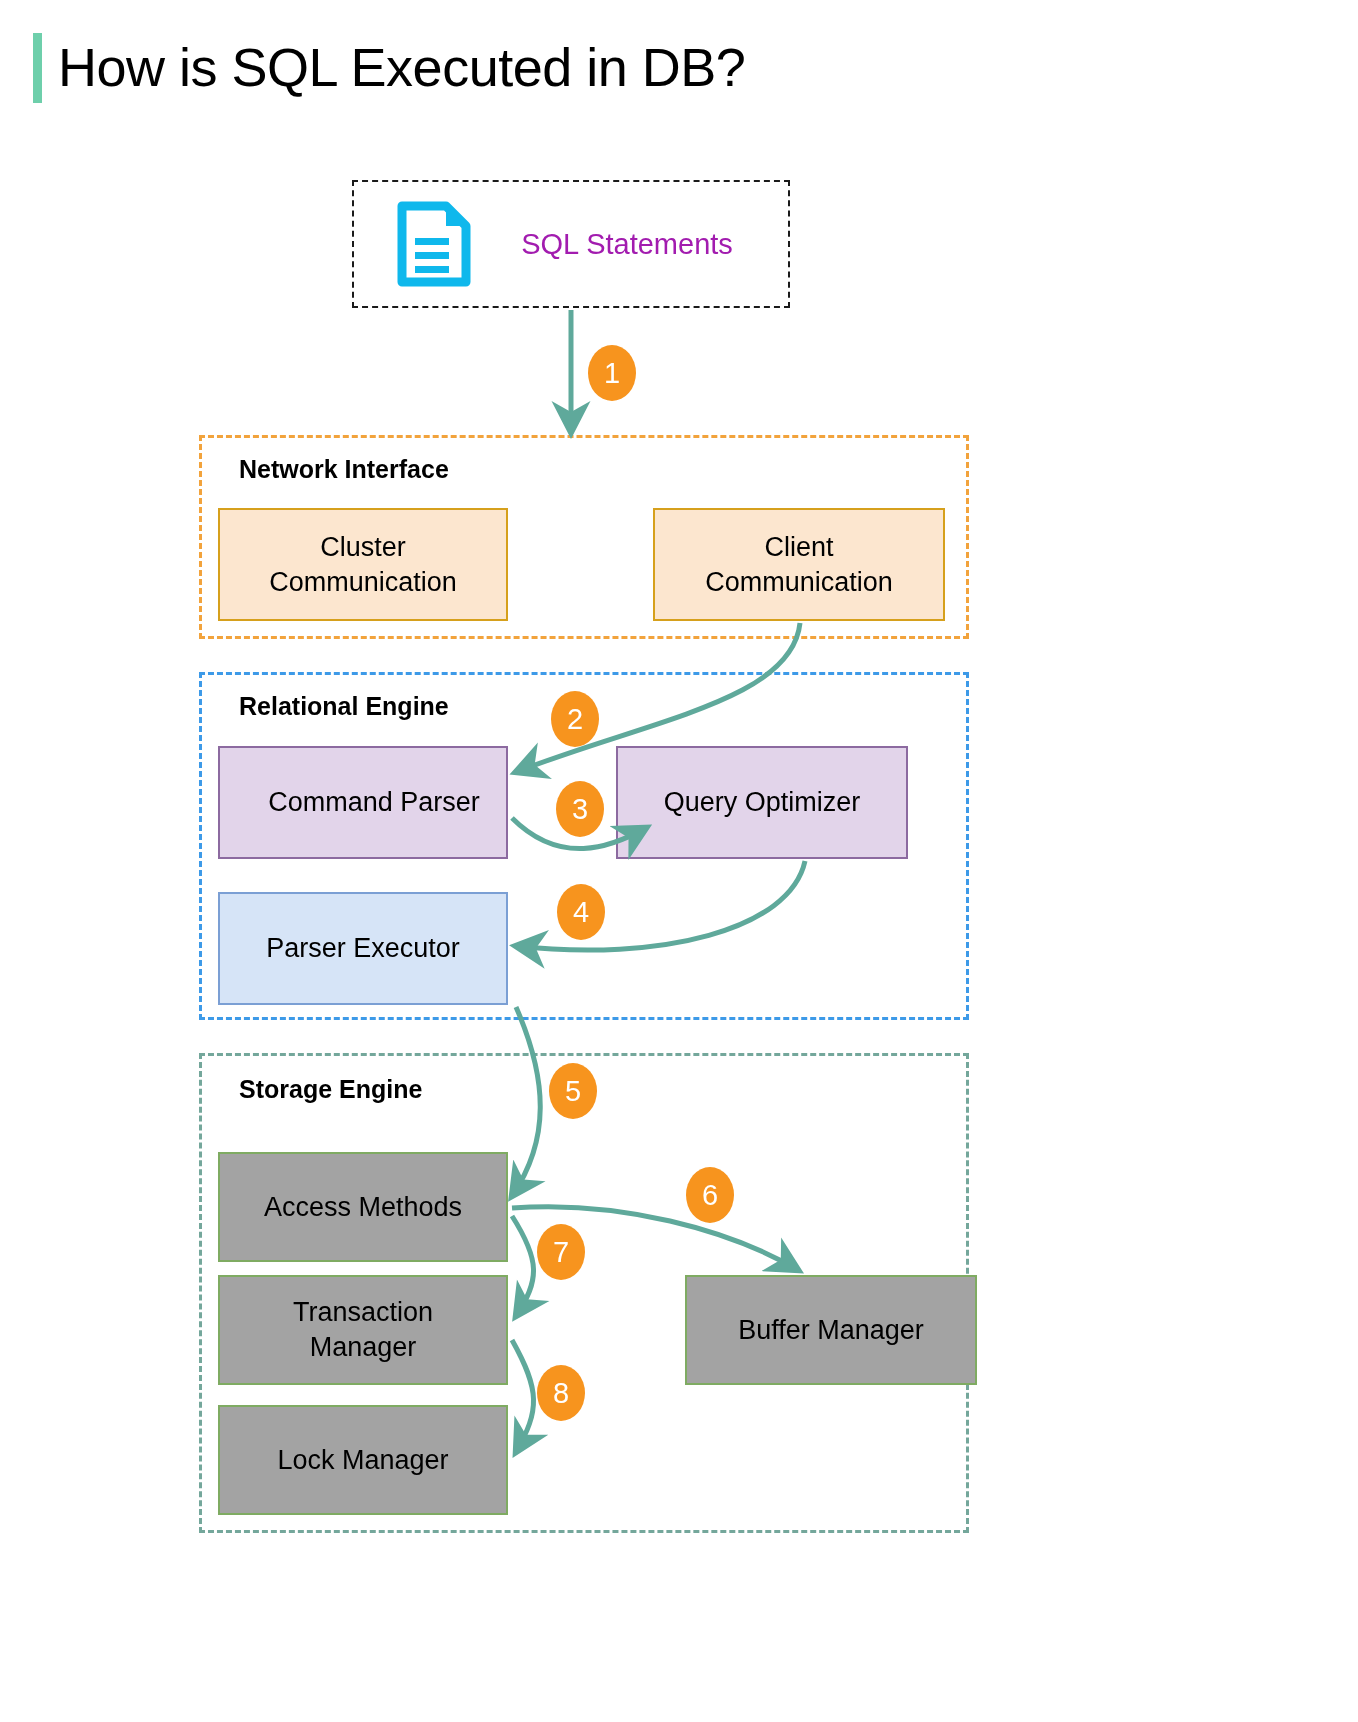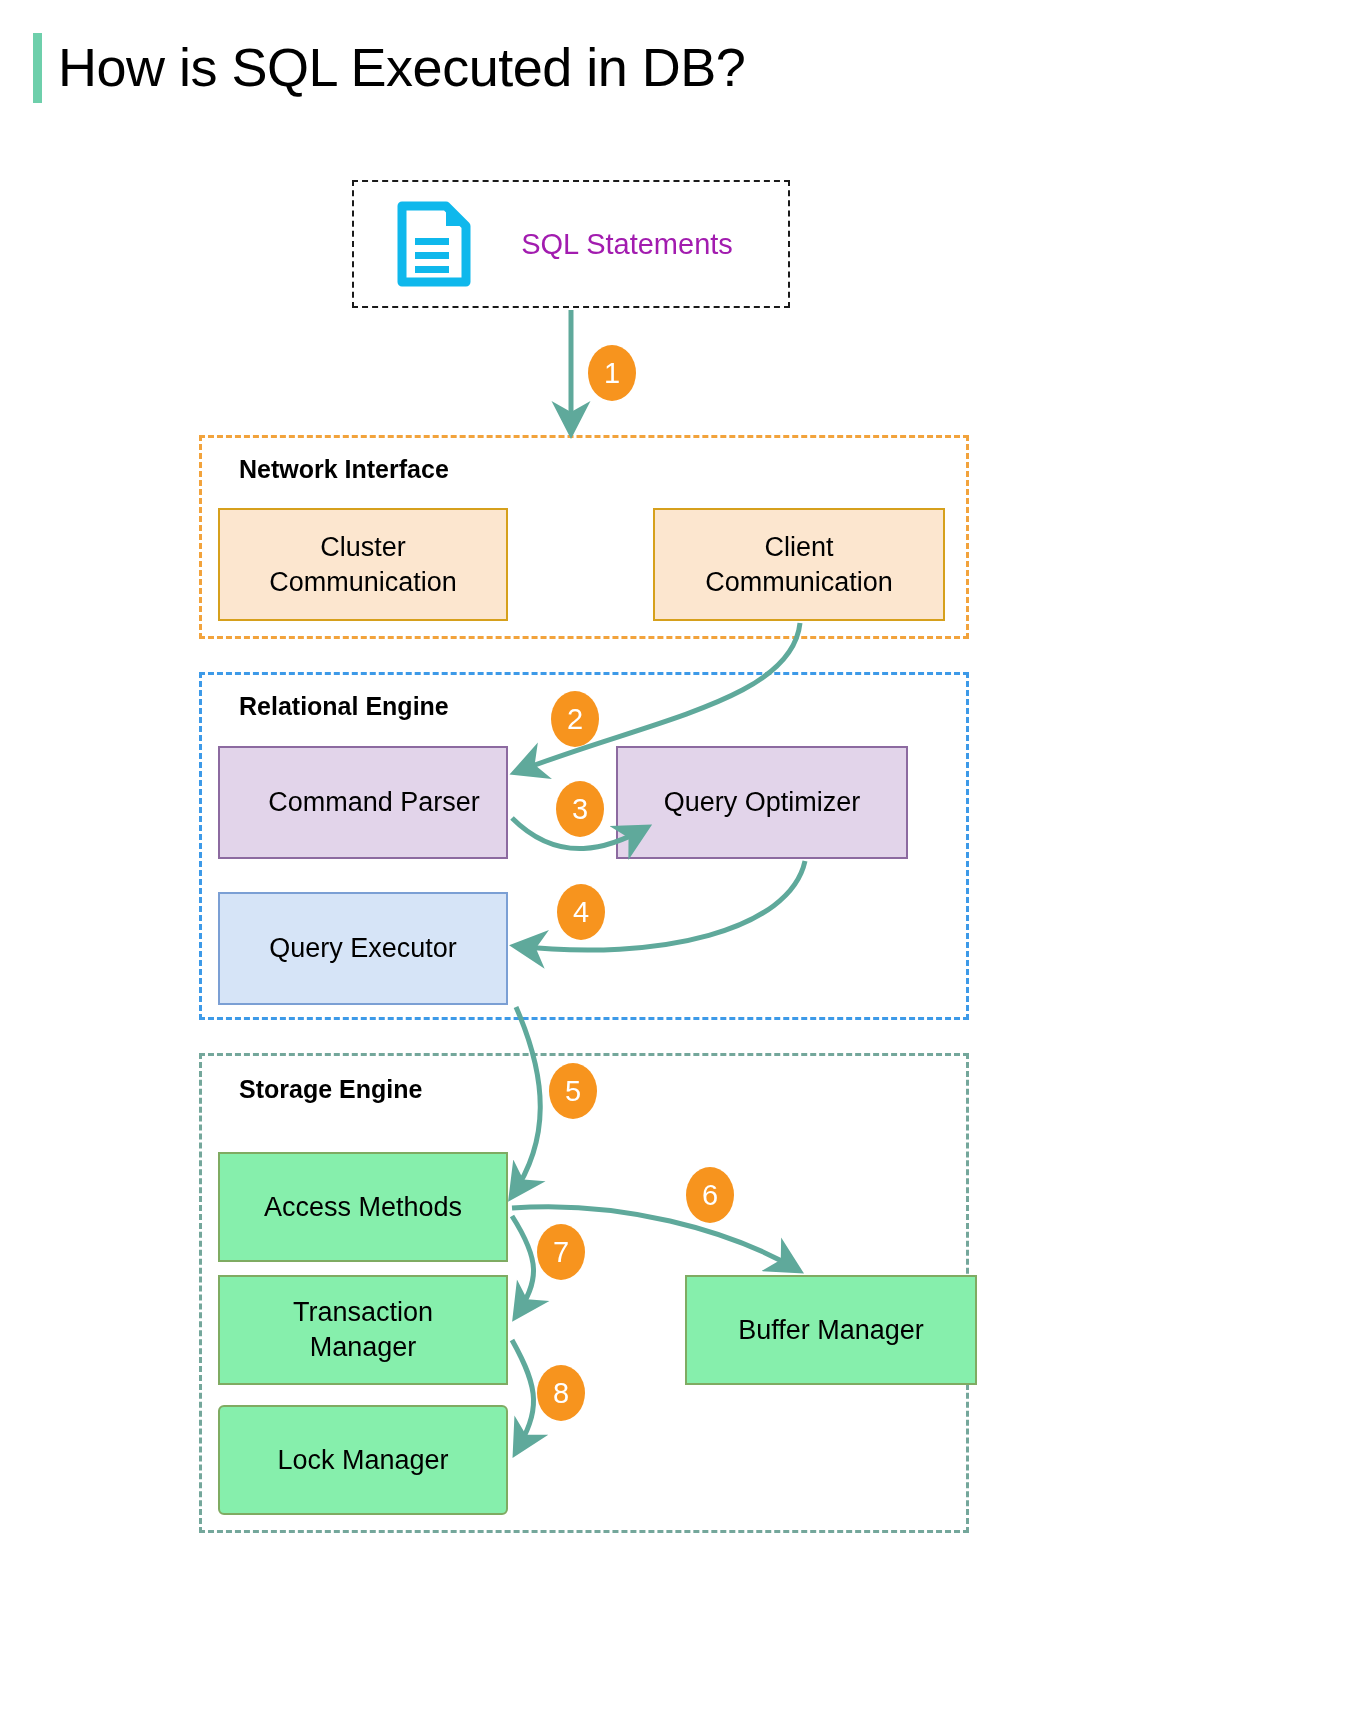--- a/index.html
+++ b/index.html
@@ -91,21 +91,21 @@
 
   
   .grp-orange { border: 3px dashed #f2a33c; }
   .grp-blue   { border: 3px dashed #3d9ae8; }
   .grp-green  { border: 3px dashed #74a79b; }
 
   
   .n-peach  { background: #fce6cf; border: 2px solid #d6a01c; }
   .n-purple { background: #e2d4ea; border: 2px solid #8c6aa0; }
   .n-blue   { background: #d6e4f7; border: 2px solid #7b9fd4; }
-  .n-green  { background: #86efac; border: 2px solid #7fab62; }
+  .n-green  { background: #a3a3a3; border: 2px solid #7fab62; }
 
   
   #sql-box {
     position: absolute;
     left: 352px; top: 180px;
     width: 438px; height: 128px;
     border: 2px dashed #1a1a1a;
     box-sizing: border-box;
     display: flex;
     align-items: center;
@@ -176,36 +176,36 @@
 
 <div class="node n-purple" style="left:218px; top:746px; width:290px; height:113px;padding-left:28px;">
   <span>Command Parser</span>
 </div>
 
 <div class="node n-purple" style="left:616px; top:746px; width:292px; height:113px;">
   <span>Query Optimizer</span>
 </div>
 
 <div class="node n-blue" style="left:218px; top:892px; width:290px; height:113px;">
-  <span>Query Executor</span>
+  <span>Parser Executor</span>
 </div>
 
 <div class="group-box grp-green" style="left:199px; top:1053px; width:770px; height:480px;"></div>
 <div class="group-label" style="left:218px; top:1075px;">Storage Engine</div>
 
 <div class="node n-green" style="left:218px; top:1152px; width:290px; height:110px;">
   <span>Access Methods</span>
 </div>
 
 <div class="node n-green" style="left:218px; top:1275px; width:290px; height:110px;">
   <span style="white-space:pre-line">Transaction
 Manager</span>
 </div>
 
-<div class="node n-green" style="left:218px; top:1405px; width:290px; height:110px;border-radius:6px;">
+<div class="node n-green" style="left:218px; top:1405px; width:290px; height:110px;">
   <span>Lock Manager</span>
 </div>
 
 <div class="node n-green" style="left:653px; top:1275px; width:292px; height:110px;margin-left:32px;">
   <span>Buffer Manager</span>
 </div>
 
 <svg id="arrows" viewBox="0 0 1358 1722">
   <defs>
     <marker id="ah" markerWidth="9" markerHeight="9" refX="6.2" refY="4.5" orient="auto" markerUnits="strokeWidth">

